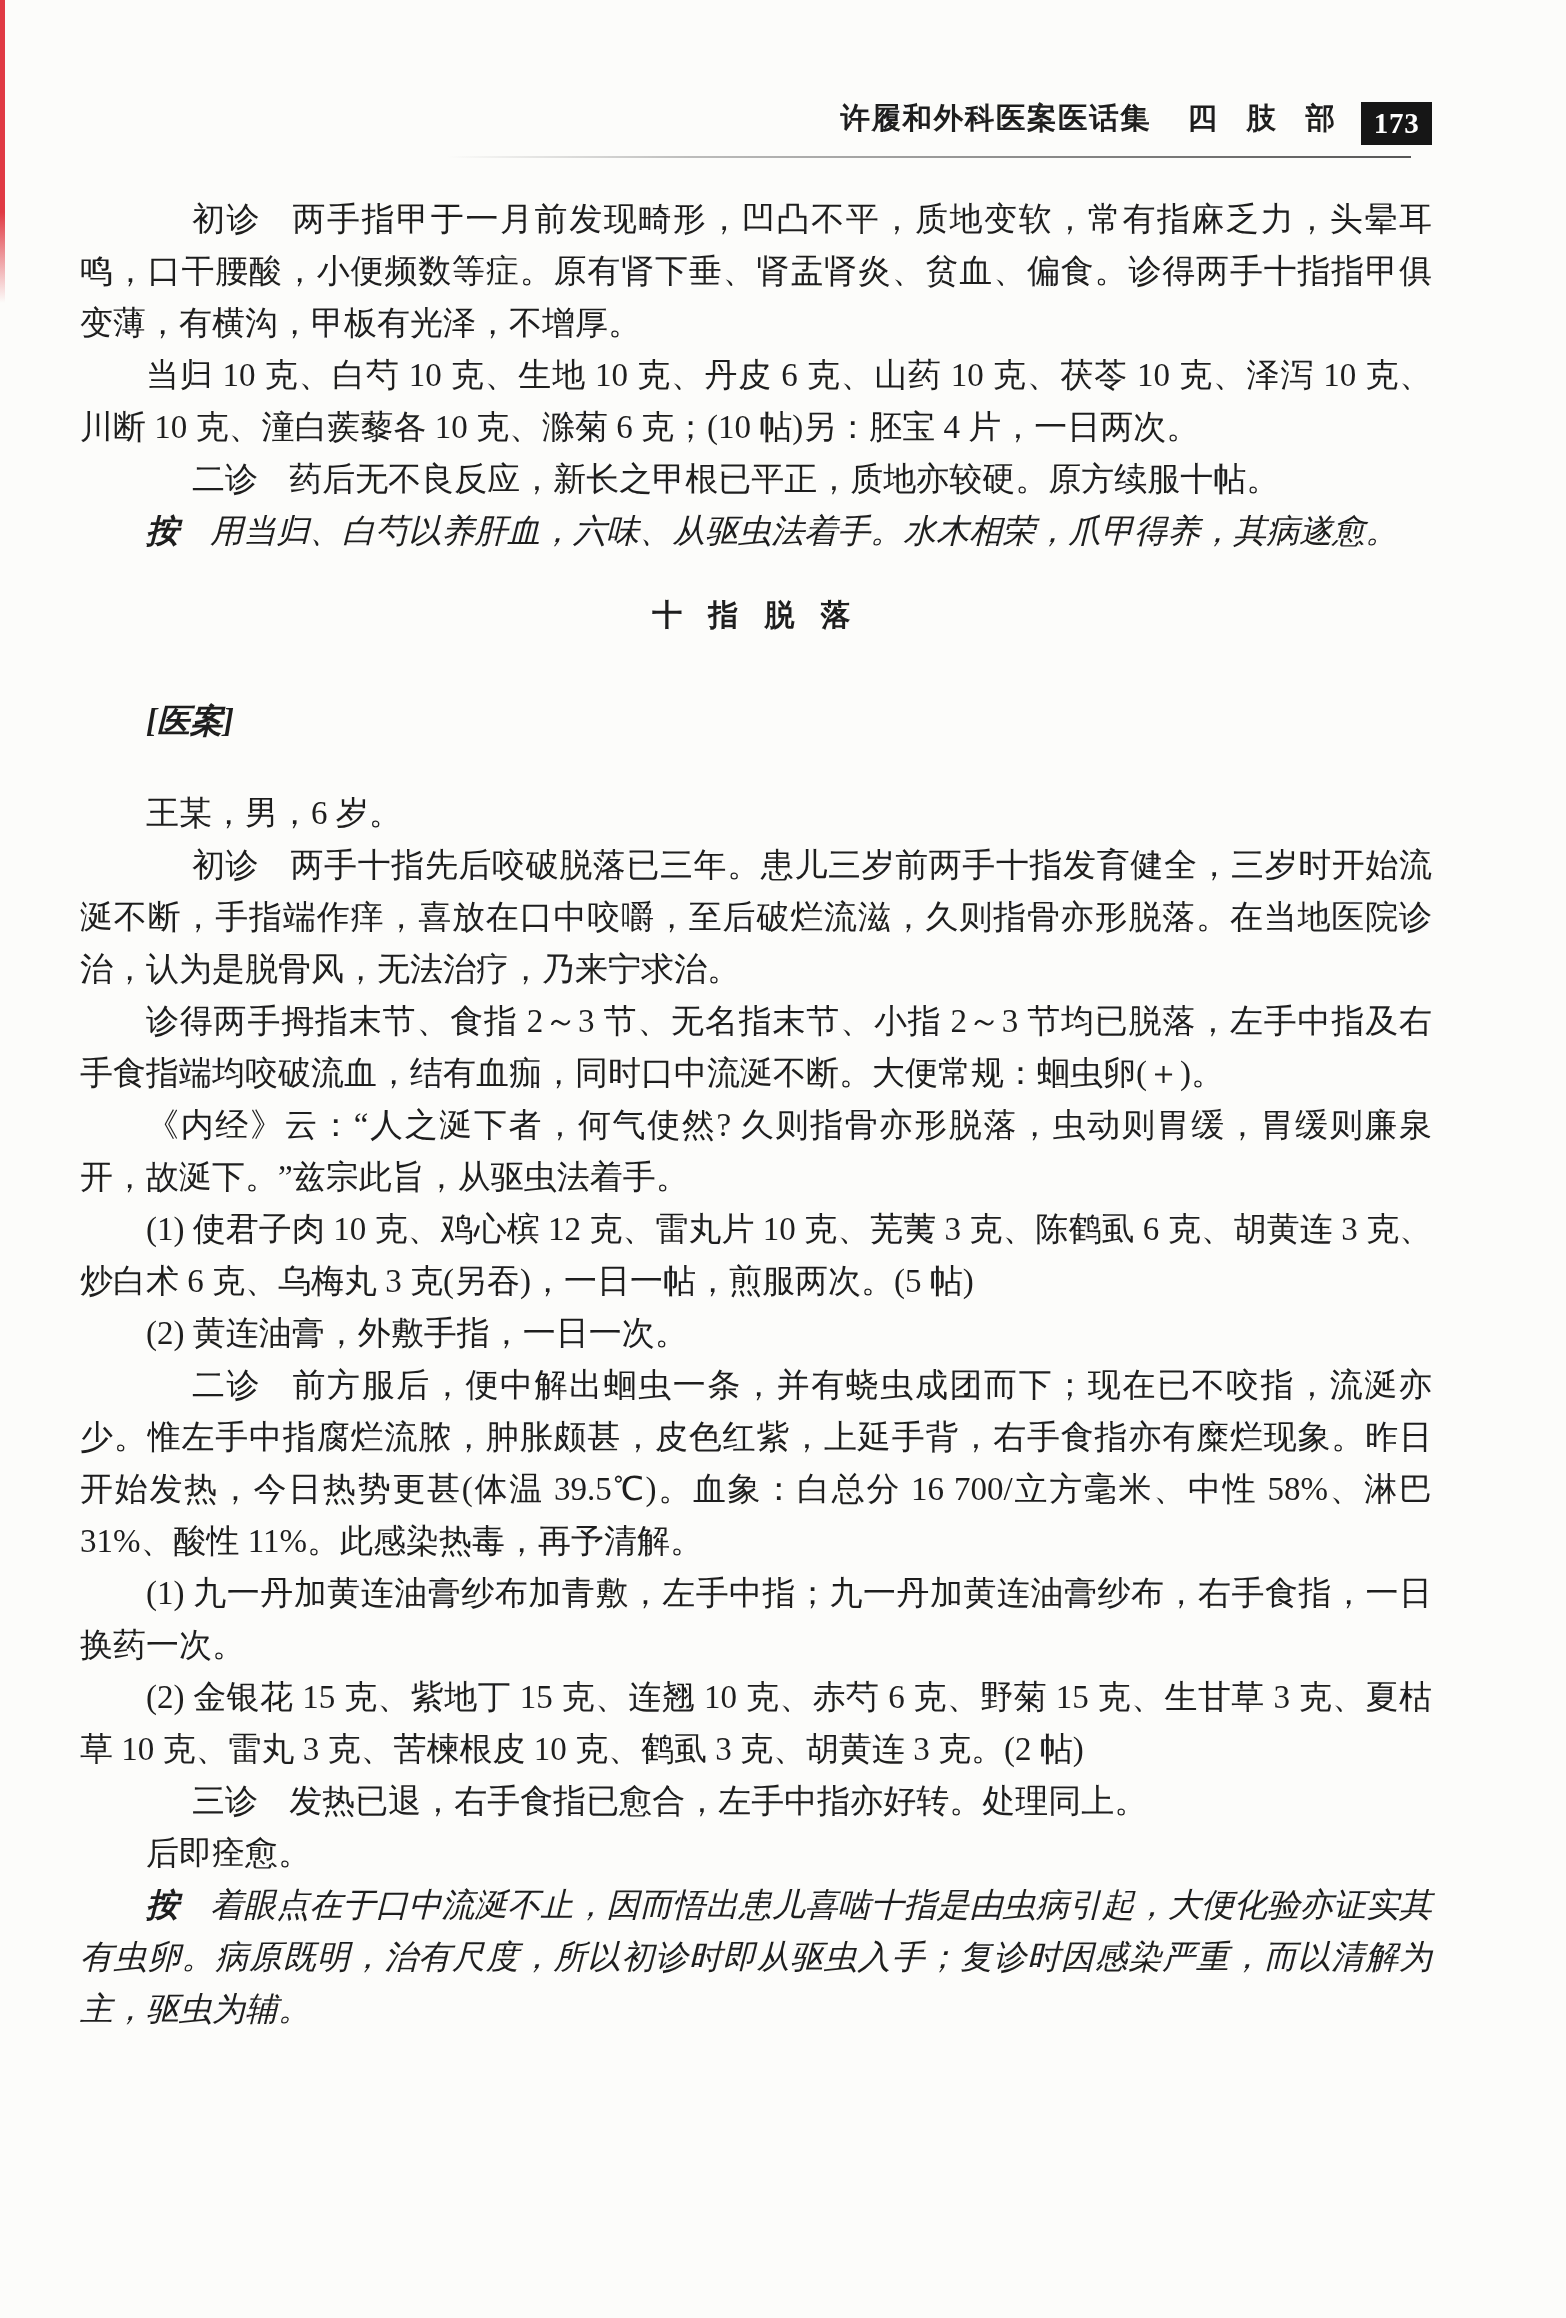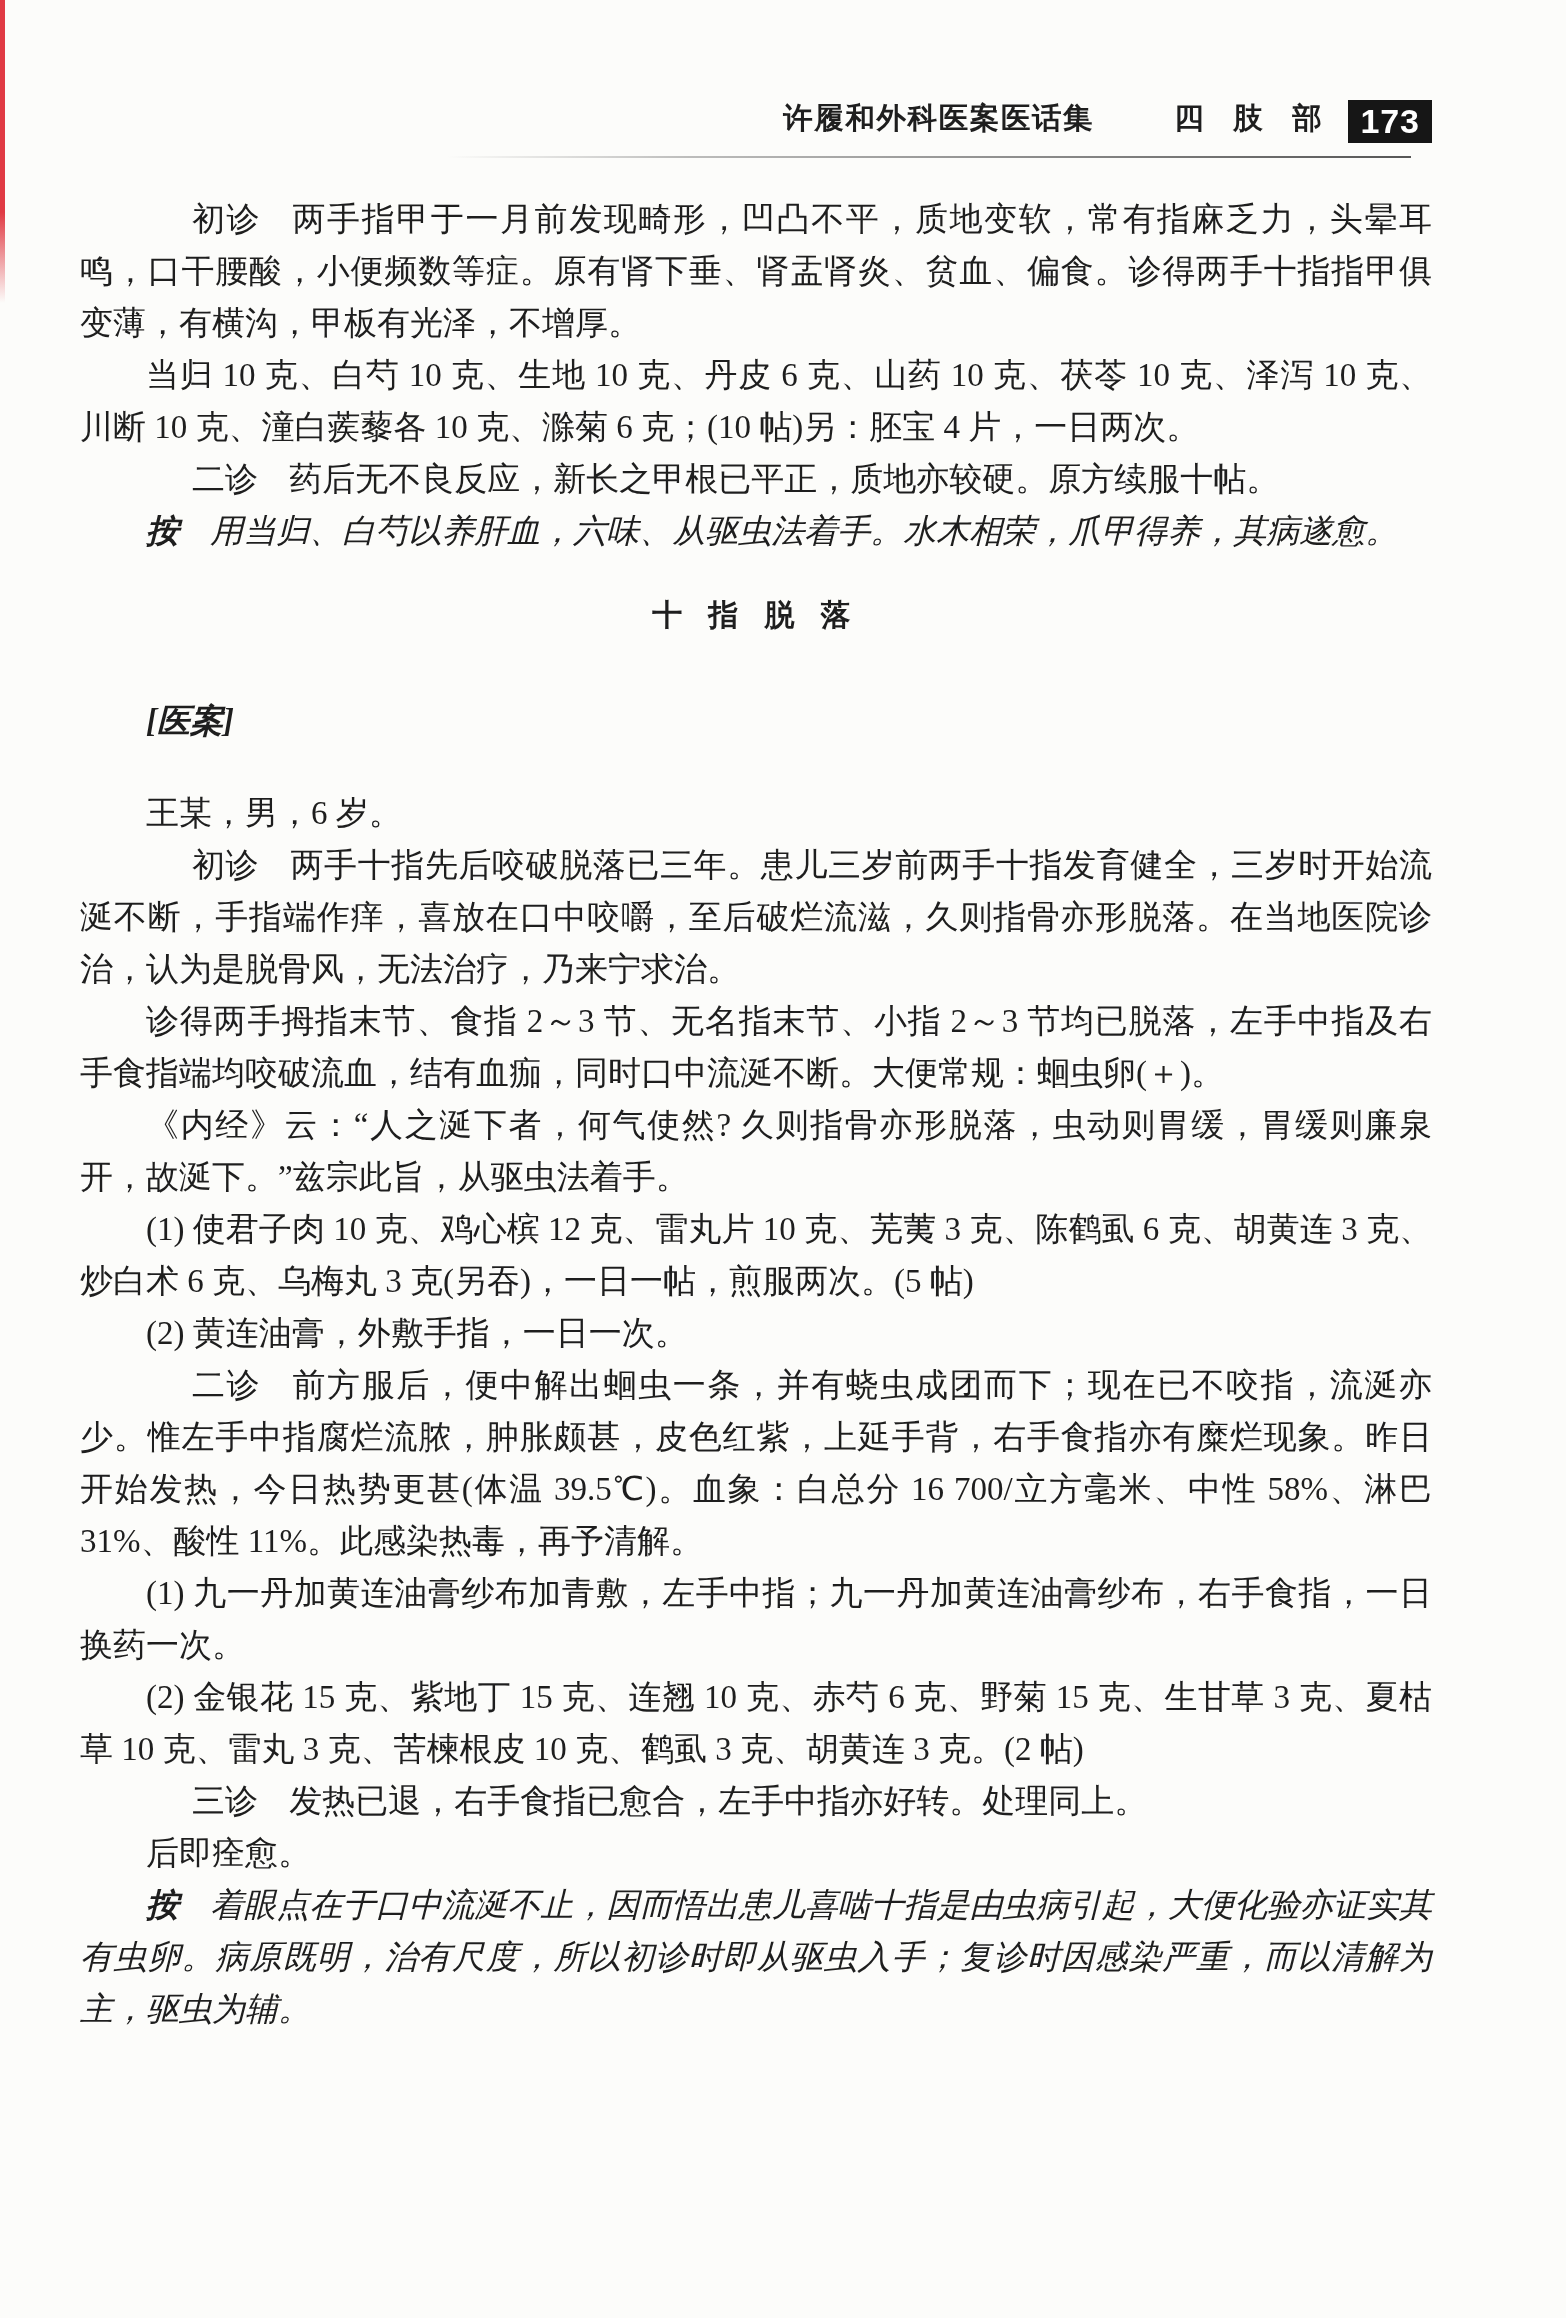--- a/index.html
+++ b/index.html
@@ -18,25 +18,25 @@
     position:absolute; left:0; top:0; width:4.7px; height:303px;
     background:linear-gradient(#e03a43 0%, #e03a43 70%, rgba(224,58,67,0) 100%);
   }
   
   .header {
     position:absolute; top:99px; left:80px; right:134px;
     text-align:right; white-space:nowrap;
     font-size:29.5px; font-weight:bold; letter-spacing:1.6px;
   }
   .header .book-title { margin-right:36px; }
-  .header .section-name { margin-right:26.4px; letter-spacing:0;margin-left:44px; }
+  .header .section-name { margin-right:26.4px; letter-spacing:0; }
   .header .page-num-box {
     display:inline-block; background:#161616; color:#ffffff;
-    font-family:Liberation Sans, sans-serif;
-    font-size:34px; font-weight:bold; line-height:40px;
+    font-family:Liberation Serif, serif;
+    font-size:29px; font-weight:bold; line-height:40px;
     padding:0.8px 12.4px 2.3px 12.4px; vertical-align:-4.7px; letter-spacing:0.8px;
   }
   .head-rule {
     position:absolute; top:156px; left:447px; right:155px; height:2.3px;
     background:linear-gradient(90deg, rgba(70,70,70,0) 0%, rgba(70,70,70,0.35) 25%, rgba(45,45,45,0.8) 100%);
   }
   
   .content {
     position:absolute; top:193px; left:80px; width:1352px;
     font-size:33px; line-height:52px;

